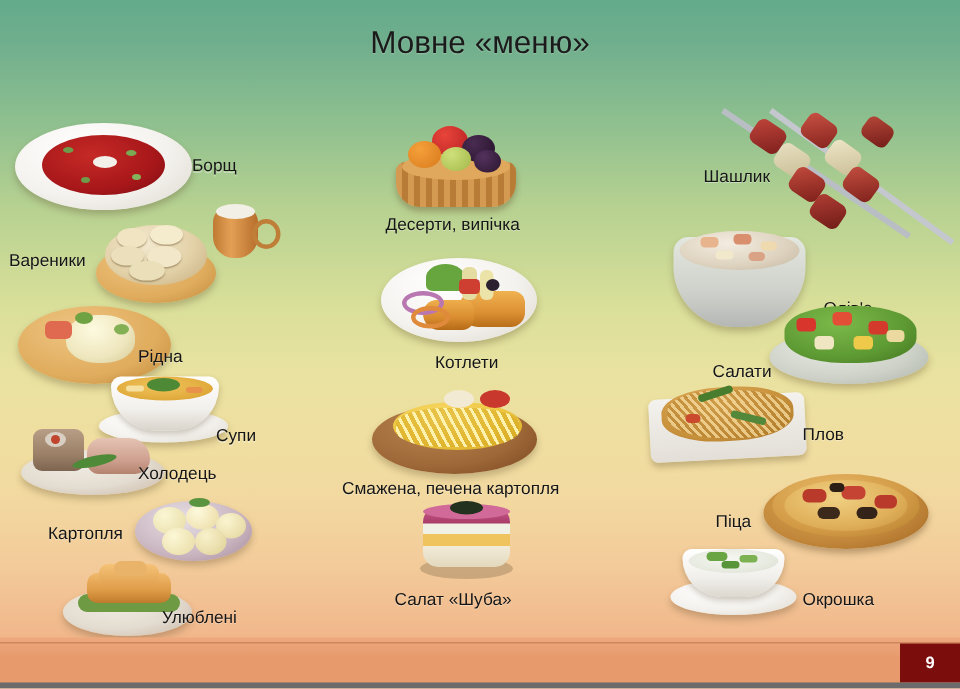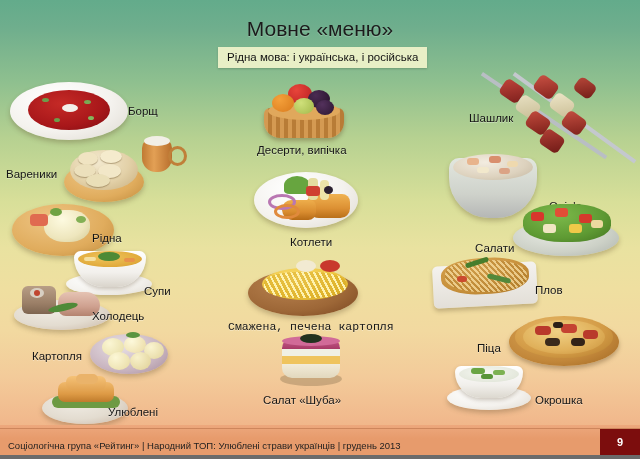--- a/index.html
+++ b/index.html
@@ -90,23 +90,20 @@
     display:flex;align-items:center;justify-content:center;
   }
 </style>
 </head>
 <body>
 
 <div id="slide">
 
   <div id="title">Мовне «меню»</div>
 
-  <div class="hdr" id="hdr1">
-    <span>Рідна мова: </span><span>і українська, і російська</span>
-  </div>
 
   <div class="col" id="col0">
 
     <div class="item" style="left:0px;top:0px;">
       <div class="pic">
         <div class="plate white" style="left:6px;top:6px;width:118px;height:58px;"></div>
         <div class="food" style="left:24px;top:14px;width:82px;height:40px;
              background:radial-gradient(ellipse at 40% 34%,#c52a26 0%,#a8171a 60%,#7d0d12 100%);"></div>
         <div style="position:absolute;left:58px;top:28px;width:16px;height:8px;border-radius:50%;background:#f3f0ea;"></div>
         <div style="position:absolute;left:38px;top:22px;width:7px;height:4px;border-radius:50%;background:#6e9c4a;"></div>
@@ -244,21 +241,21 @@
       <div class="pic">
         <div class="plate wood" style="left:36px;top:14px;width:110px;height:46px;"></div>
         <div style="position:absolute;left:50px;top:12px;width:86px;height:32px;border-radius:50%;
              background:radial-gradient(ellipse at 40% 30%,#f9dc6e 0%,#edc53f 55%,#d4a51f 100%);"></div>
         <div style="position:absolute;left:52px;top:16px;width:82px;height:26px;
              background:repeating-linear-gradient(62deg,rgba(255,244,180,.95) 0px,rgba(255,244,180,.95) 2px,rgba(212,165,31,.45) 2px,rgba(212,165,31,.45) 5px);
              border-radius:40%;"></div>
         <div style="position:absolute;left:84px;top:4px;width:20px;height:12px;border-radius:50%;background:#f2ead2;"></div>
         <div style="position:absolute;left:108px;top:4px;width:20px;height:12px;border-radius:50%;background:#c8382c;"></div>
       </div>
-      <div class="label" style="left:16px;top:64px;font-family:Liberation Mono, monospace;">Смажена, печена картопля</div>
+      <div class="label" style="left:16px;top:64px;">Смажена, печена картопля</div>
     </div>
 
     <div class="item" style="left:0px;top:258px;">
       <div class="pic">
         <div style="position:absolute;left:68px;top:38px;width:62px;height:14px;border-radius:50%;background:rgba(110,90,60,.3);"></div>
         <div style="position:absolute;left:70px;top:28px;width:58px;height:16px;border-radius:0 0 10px 10px;
              background:linear-gradient(to bottom,#f4eedc 0%,#e2d8bd 100%);"></div>
         <div style="position:absolute;left:70px;top:20px;width:58px;height:10px;background:#efc45e;"></div>
         <div style="position:absolute;left:70px;top:12px;width:58px;height:10px;background:#f0f0e4;"></div>
         <div style="position:absolute;left:70px;top:4px;width:58px;height:11px;border-radius:10px 10px 0 0;
@@ -366,17 +363,16 @@
         <div style="position:absolute;left:66px;top:8px;width:12px;height:5px;border-radius:3px;background:#7cb252;"></div>
         <div style="position:absolute;left:54px;top:12px;width:12px;height:5px;border-radius:3px;background:#589539;"></div>
       </div>
       <div class="label" style="left:108px;top:32px;">Окрошка</div>
     </div>
 
   </div>
 
   <div id="footerband"></div>
   <div id="footerline"></div>
-  <div id="footertext">Соціологічна група «Рейтинг»  |  Народний ТОП: Улюблені страви українців  |  грудень 2013</div>
   <div id="pagebox">9</div>
   <div id="footerbottom"></div>
 
 </div>
 
 </body></html>

